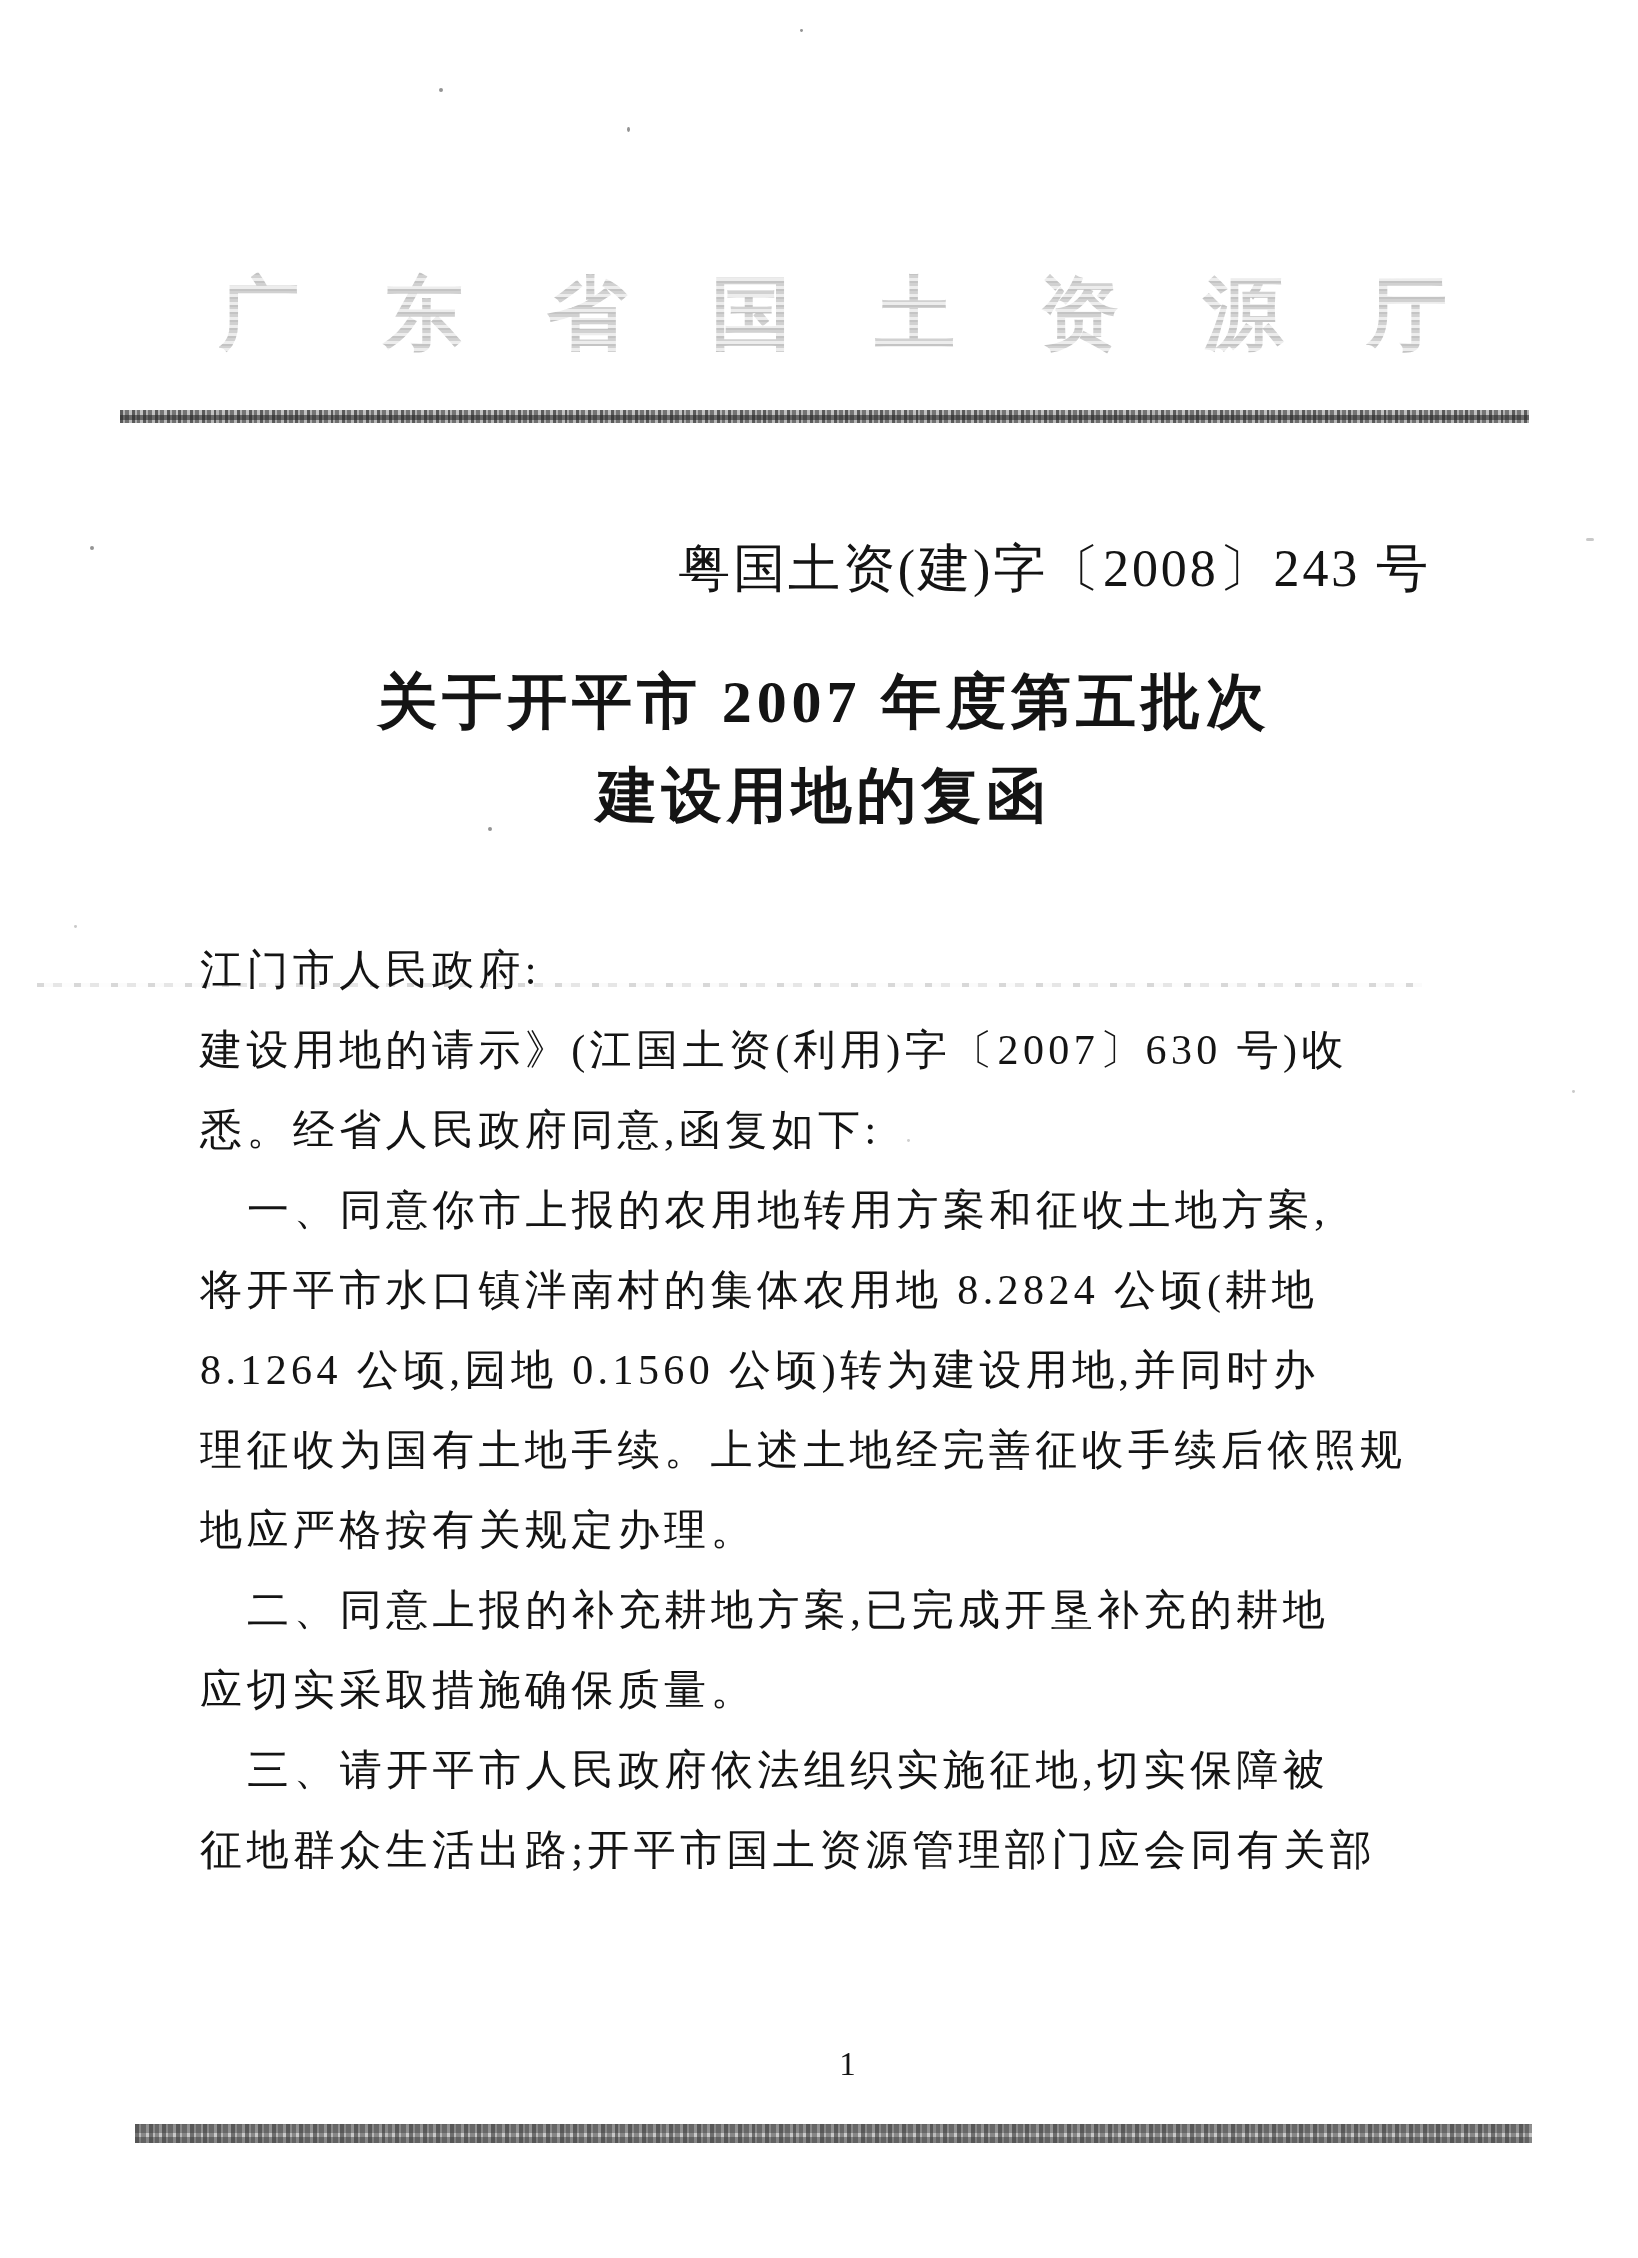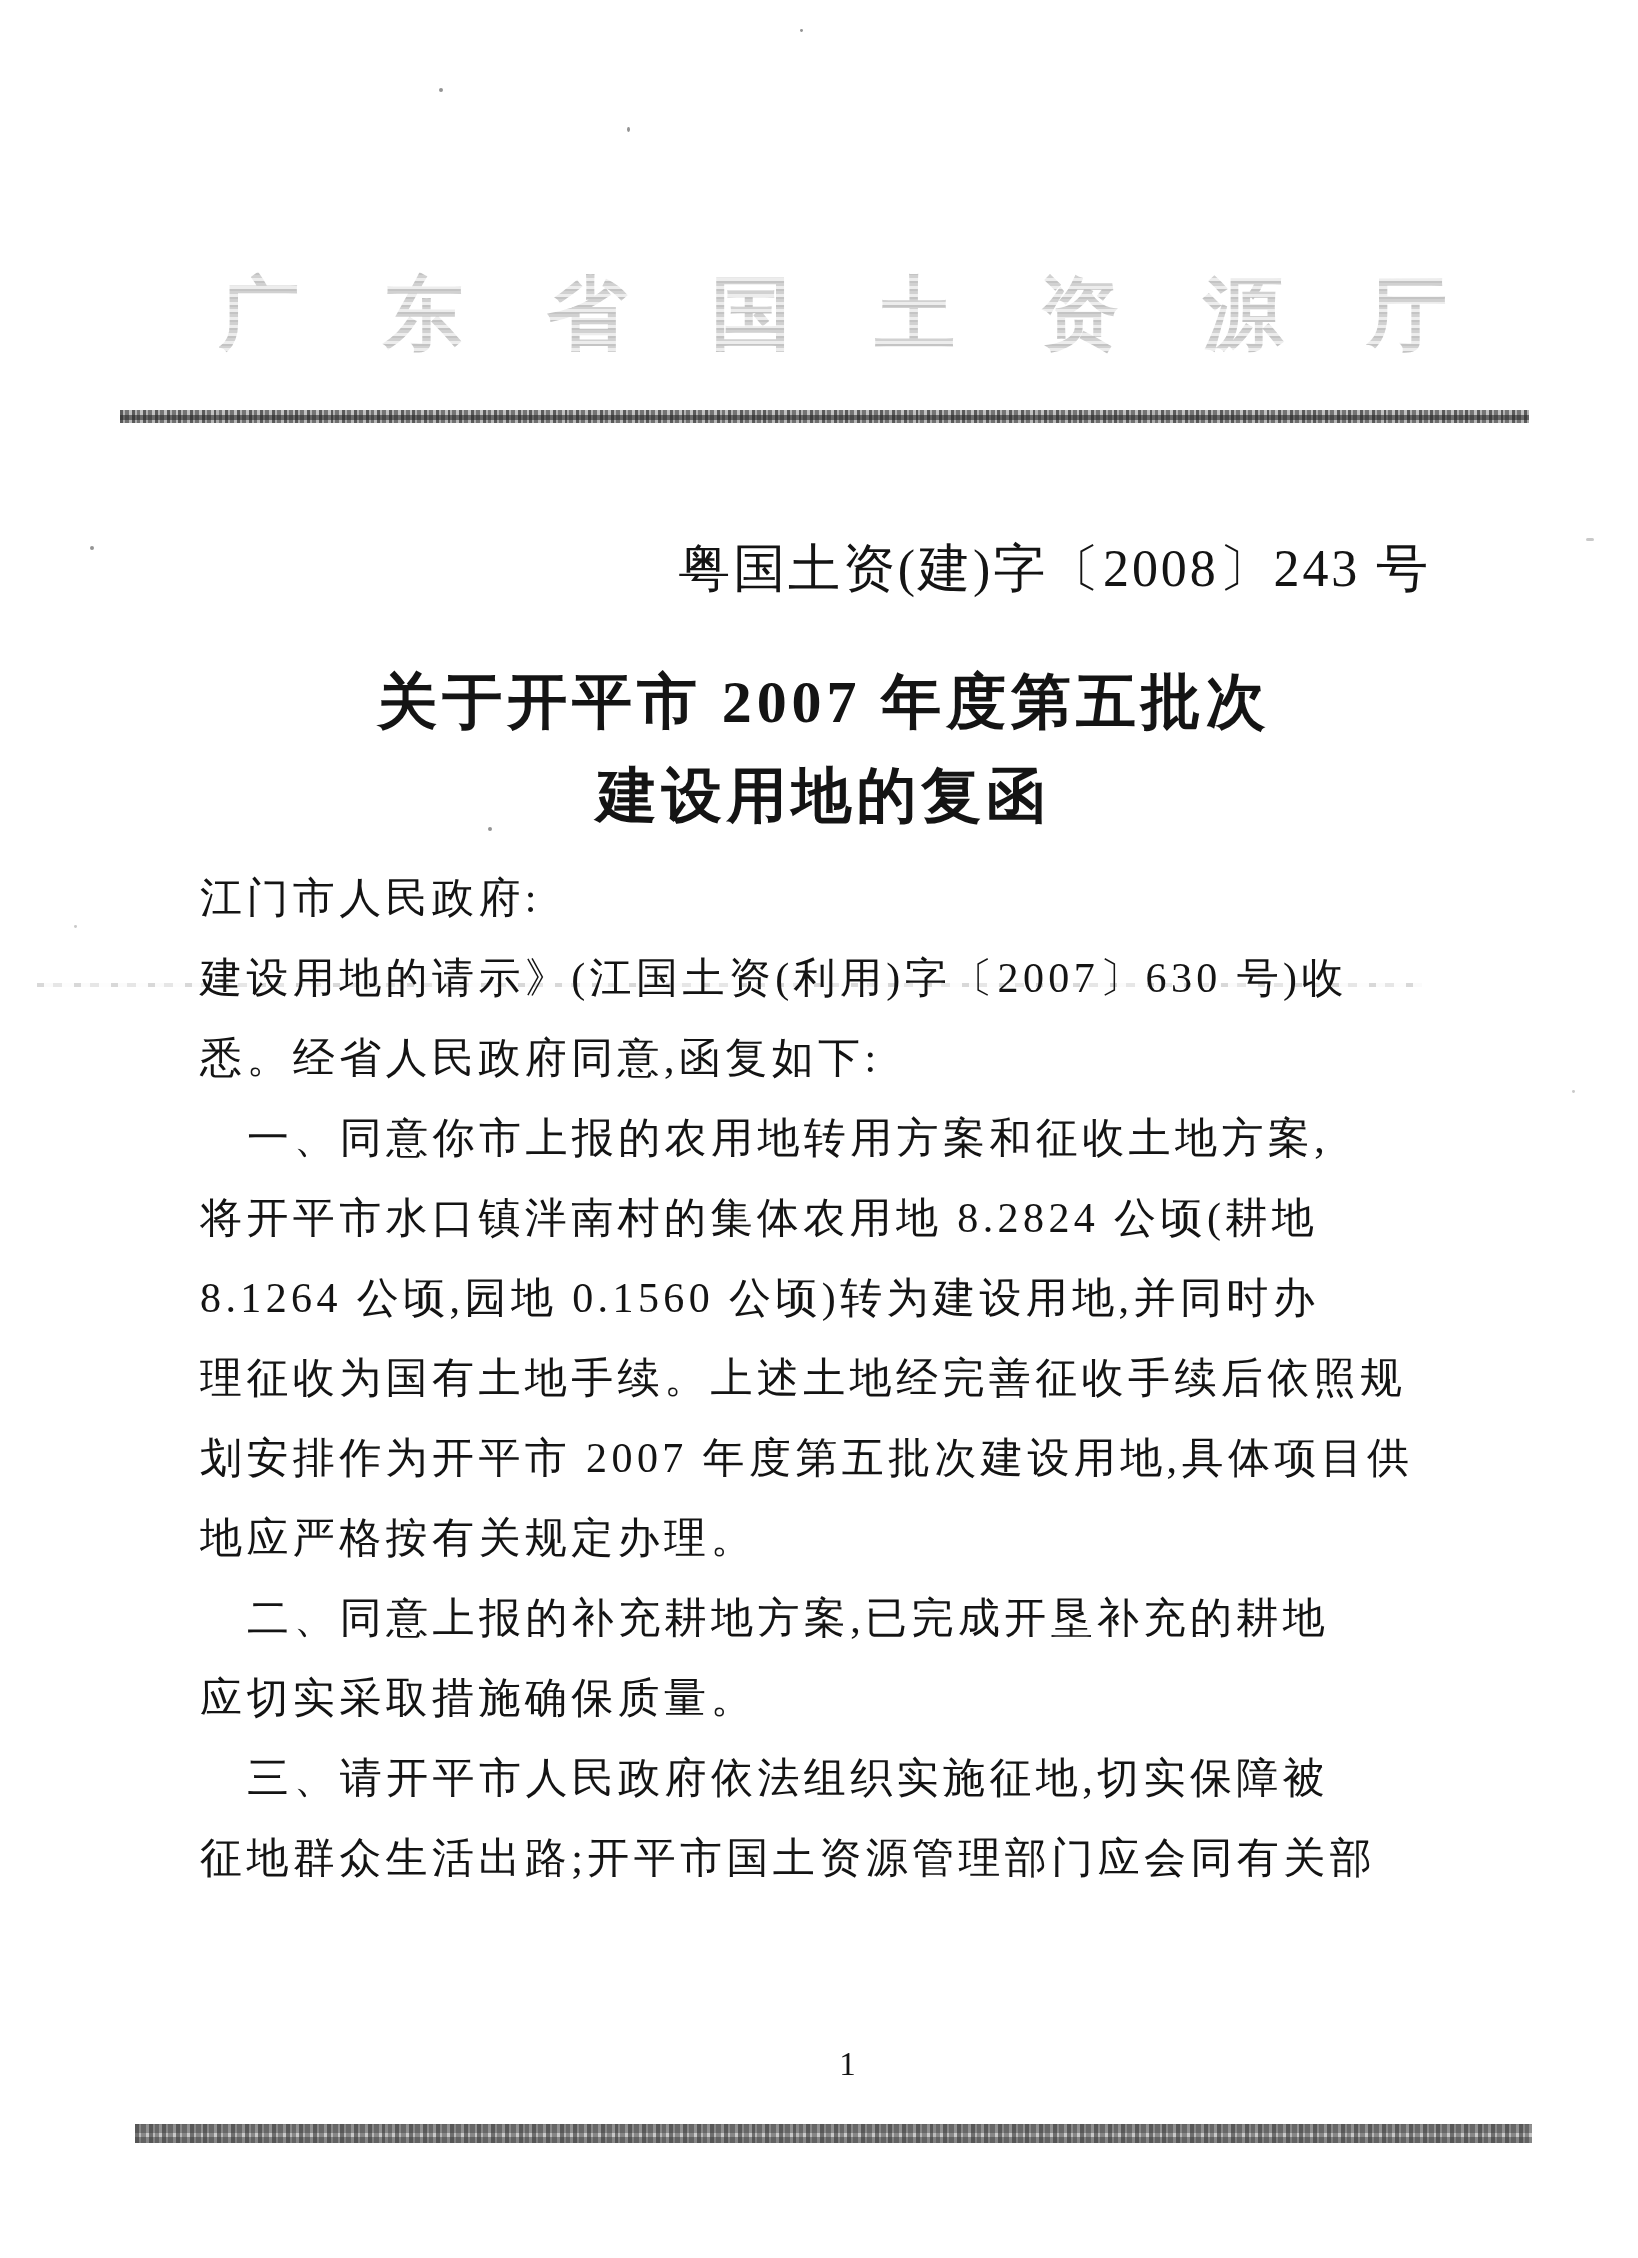--- a/index.html
+++ b/index.html
@@ -82,21 +82,21 @@
     font-size: 60px;
     font-weight: 700;
     line-height: 94px;
     letter-spacing: 4.9px;
   }
   .title .line { display: block; }
   
   .body {
     position: absolute;
     left: 200px;
-    top: 858px;
+    top: 930px;
     width: 1260px;
     font-size: 42px;
     line-height: 80px;
     letter-spacing: 4.4px;
     white-space: nowrap;
   }
   .salutation { }
   .body-line { }
   .body-line.indent { padding-left: 47px; }
   
@@ -156,21 +156,20 @@
 
   <div class="body">
     <div class="salutation">江门市人民政府:</div>
     <div>
         <div class="body-line">建设用地的请示》(江国土资(利用)字〔2007〕630 号)收</div>
         <div class="body-line">悉。经省人民政府同意,函复如下:</div>
         <div class="body-line indent">一、同意你市上报的农用地转用方案和征收土地方案,</div>
         <div class="body-line">将开平市水口镇泮南村的集体农用地 8.2824 公顷(耕地</div>
         <div class="body-line">8.1264 公顷,园地 0.1560 公顷)转为建设用地,并同时办</div>
         <div class="body-line">理征收为国有土地手续。上述土地经完善征收手续后依照规</div>
-        <div class="body-line">划安排作为开平市 2007 年度第五批次建设用地,具体项目供</div>
         <div class="body-line">地应严格按有关规定办理。</div>
         <div class="body-line indent">二、同意上报的补充耕地方案,已完成开垦补充的耕地</div>
         <div class="body-line">应切实采取措施确保质量。</div>
         <div class="body-line indent">三、请开平市人民政府依法组织实施征地,切实保障被</div>
         <div class="body-line">征地群众生活出路;开平市国土资源管理部门应会同有关部</div>
       </div>
   </div>
 
   <div class="page-number">1</div>
 

